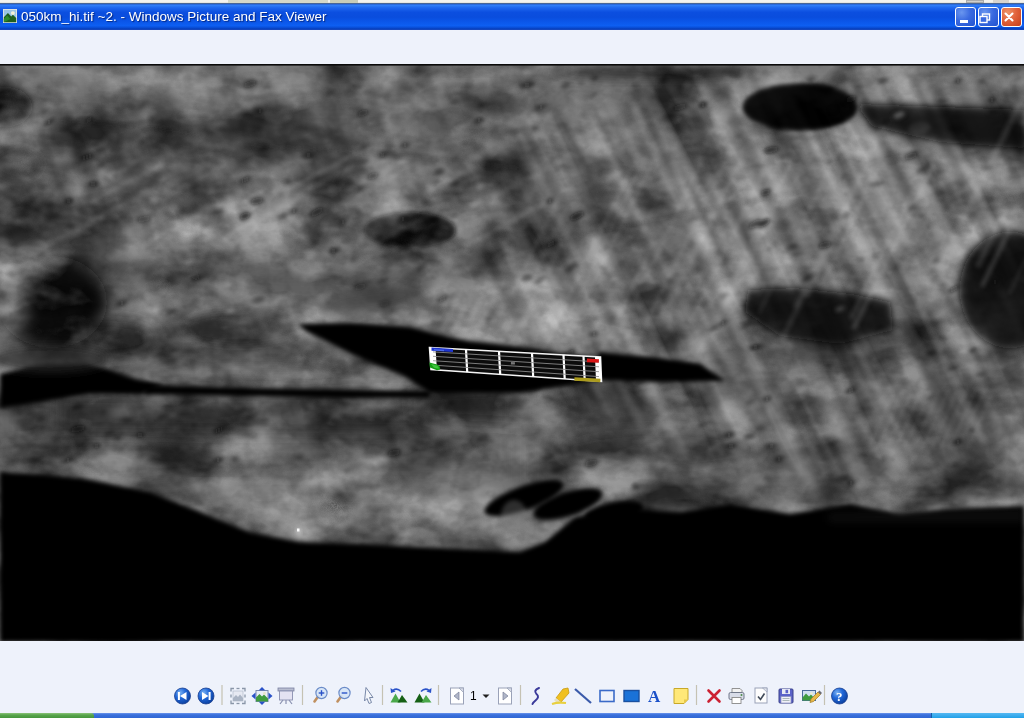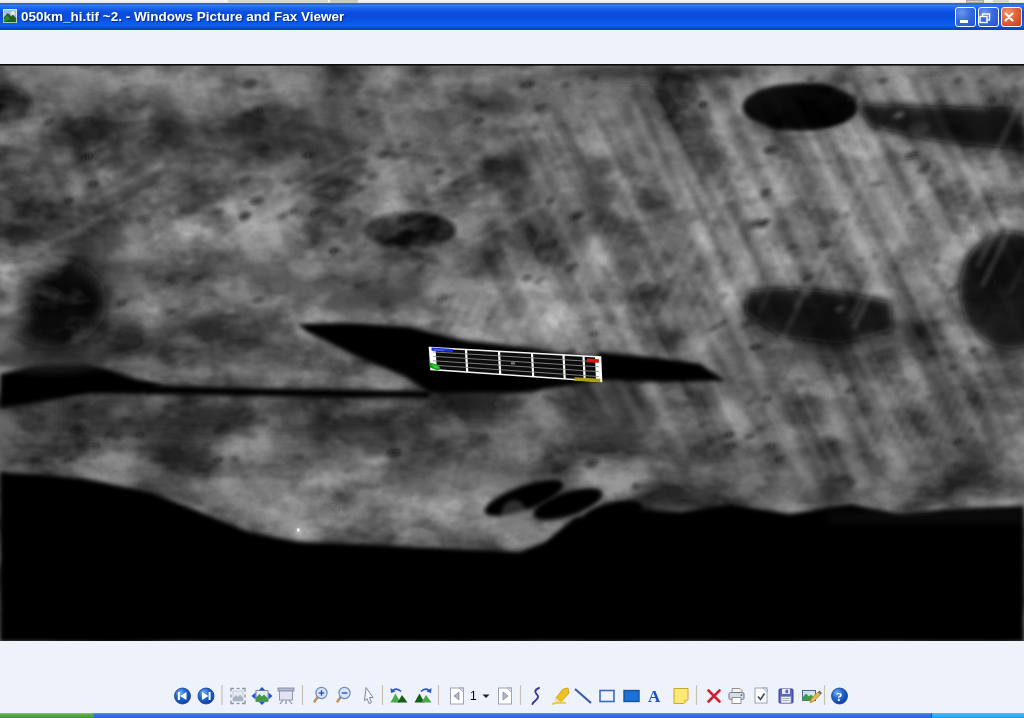--- a/index.html
+++ b/index.html
@@ -1,20 +1,20 @@
 <!DOCTYPE html>
 <html><head>
 <meta charset="utf-8">
 <style>
   html,body{margin:0;padding:0;width:1024px;height:718px;overflow:hidden;
     font-family:"Liberation Sans", sans-serif;background:#eef2fb;}
   #topsliver{position:absolute;left:0;top:0;width:1024px;height:4px;background:#e8e6df;}
   #titlebar{position:absolute;left:0;top:3px;width:1024px;height:27px;
     background:linear-gradient(to bottom,#5a6670 0%,#2a66d8 5%,#2f7df6 9%,#1e66ee 18%,#0c4fe0 34%,#0a4ddd 52%,#0b57ea 70%,#0d5ff2 84%,#0849cf 93%,#0639b2 97%,#2a5ad0 100%);}
-  #titletext{position:absolute;left:21px;top:9px;color:#fff;font-weight:bold;
+  #titletext{position:absolute;left:21px;top:9px;color:#fff;font-weight:normal;
     font-size:13.5px;letter-spacing:0px;text-shadow:1px 1px 1px rgba(0,0,40,0.55);}
   .winbtn{position:absolute;top:7px;width:21px;height:20px;border-radius:3px;
     border:1px solid #fff;box-sizing:border-box;}
   #btnmin{left:955px;background:radial-gradient(circle at 30% 25%,#6a96ef 0%,#3a6ae0 45%,#2153cf 100%);}
   #btnmax{left:978px;background:radial-gradient(circle at 30% 25%,#6a96ef 0%,#3a6ae0 45%,#2153cf 100%);}
   #btncls{left:1001px;background:radial-gradient(circle at 30% 25%,#ee9467 0%,#e2633c 45%,#c63d18 100%);}
   #client{position:absolute;left:0;top:30px;width:1024px;height:683px;background:#eef2fb;}
   #imgwrap{position:absolute;left:0;top:64px;width:1024px;height:577px;background:#000;overflow:hidden;}
   #taskbar{position:absolute;left:0;top:712.5px;width:1024px;height:5.5px;
     background:linear-gradient(to bottom,#6c95ec 0%,#3a70dc 35%,#2f66d4 100%);}

